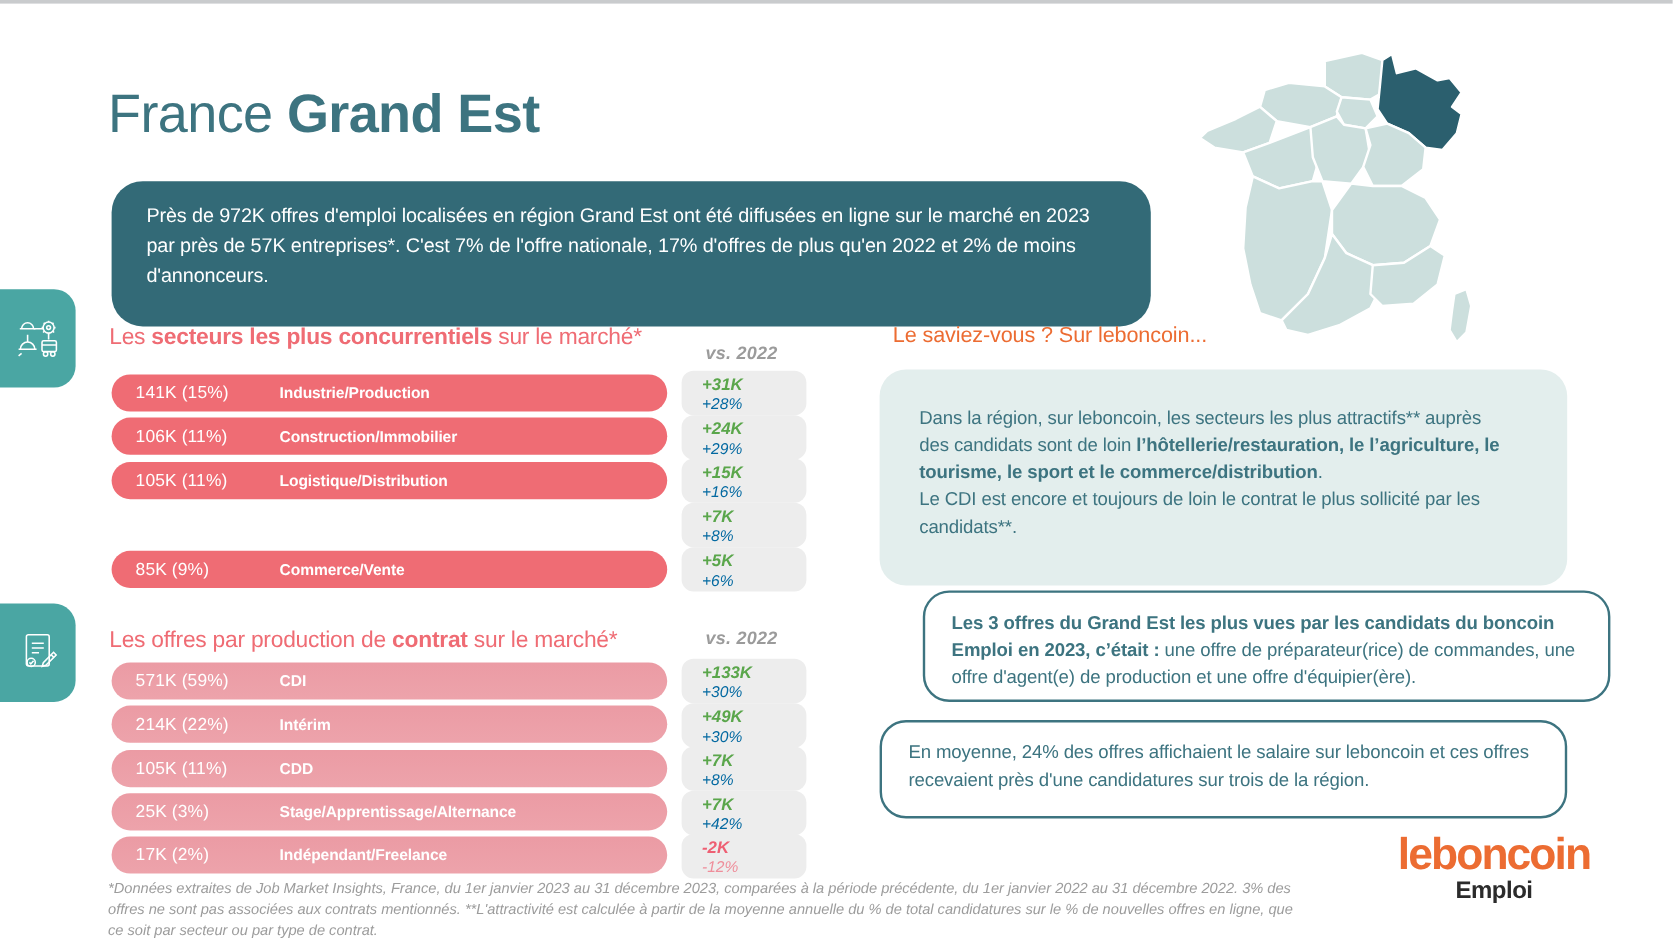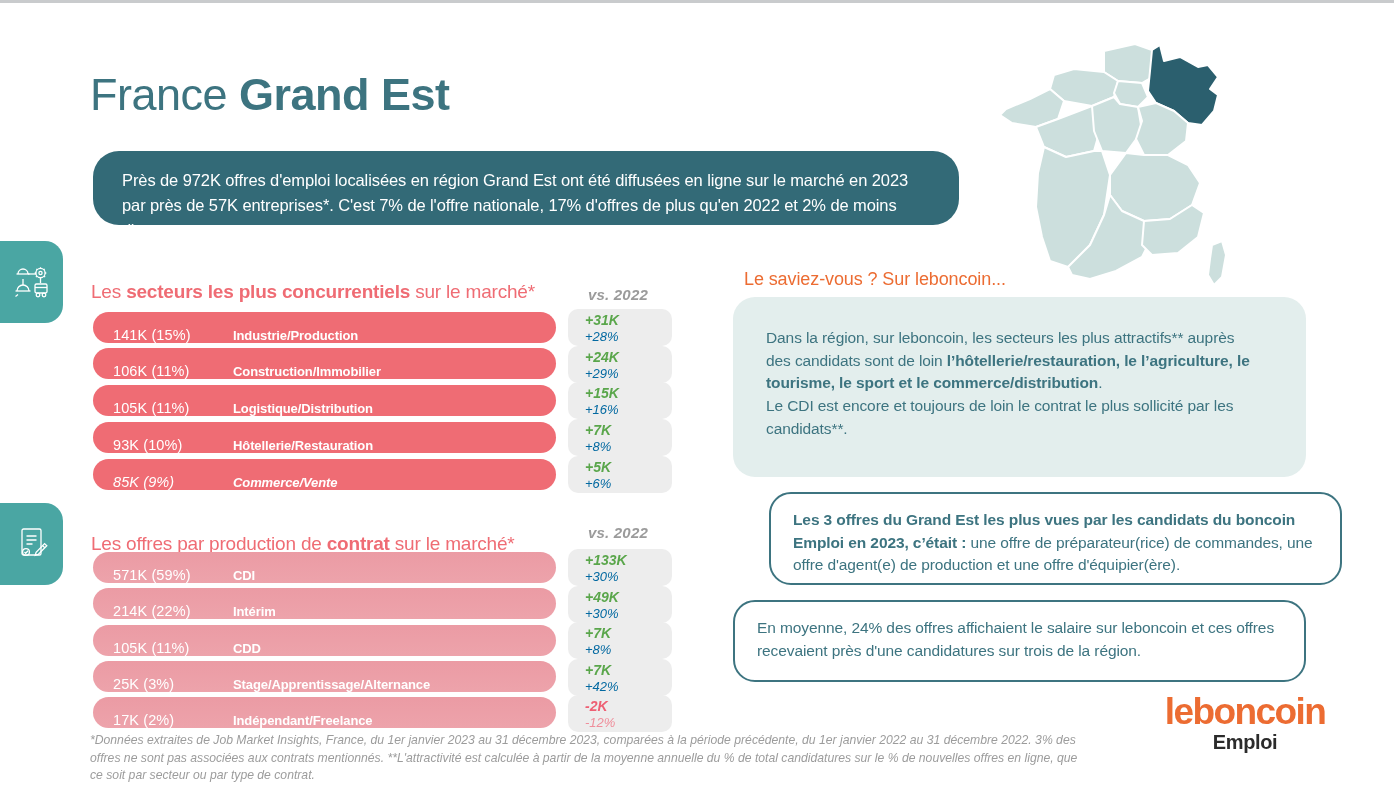--- a/index.html
+++ b/index.html
@@ -43,21 +43,21 @@
     white-space: nowrap;
   }
   .title b { font-weight: 800; color: #3d7480; }
 
   
   .intro-box {
     position: absolute;
     left: 93px;
     top: 148px;
     width: 866px;
-    height: 74px;
+    height: 121px;
     background: #336a77;
     border-radius: 26px;
     box-sizing: border-box;
     padding: 17px 34px 0 29px;
   }
   .intro-box p {
     margin: 0;
     color: #ffffff;
     font-size: 16.5px;
     line-height: 1.52;
@@ -81,41 +81,40 @@
   .side-tab svg { display:block; }
 
   
   .sec-heading {
     position: absolute;
     font-size: 19px;
     color: #ef6c74;
     font-weight: 400;
     letter-spacing: -0.2px;
     white-space: nowrap;
-    margin-top: 10px;
   }
   .sec-heading b { font-weight: 800; }
   .vs-label {
     position: absolute;
     font-size: 15px;
     font-style: italic;
     font-weight: 700;
     color: #9b9b9b;
     letter-spacing: 0.2px;
   }
 
   
   .bar-row {
     position: absolute;
     left: 93px;
     width: 463px;
     height: 31px;
     border-radius: 16px;
     display: flex;
-    align-items: flex-end;
+    align-items: center;
     box-sizing: border-box;
   }
   .bar-row.sectors { background: #ef6c74; }
   .bar-row.contracts {
     background: linear-gradient(180deg, #eb9ba4 0%, #eda3ab 100%);
   }
   .bar-value {
     width: 140px;
     padding-left: 20px;
     color: #ffffff;
@@ -175,21 +174,21 @@
     box-sizing: border-box;
     border-radius: 22px;
     color: #3d7480;
     font-size: 15.5px;
     line-height: 1.46;
     letter-spacing: -0.1px;
   }
   .info-box p { margin: 0; }
   .info-box b { font-weight: 800; }
   .info-box.filled {
-    top: 294px;
+    top: 305px;
     width: 573px;
     height: 180px;
     background: #e3eeed;
     padding: 30px 56px 0 33px;
   }
   .info-box.outline {
     background: #ffffff;
     border: 2px solid #3d7480;
   }
   .info-box.box2 {
@@ -347,30 +346,26 @@
 
   <div class="bar-row sectors" style="top:382px;">
     <span class="bar-value">105K (11%)</span>
     <span class="bar-label">Logistique/Distribution</span>
   </div>
   <div class="delta-pill" style="top:379px;">
     <div class="delta-abs">+15K</div>
     <div class="delta-pct">+16%</div>
   </div>
 
-  <div class="bar-row sectors" style="top:419px;">
-    <span class="bar-value">93K (10%)</span>
-    <span class="bar-label">Hôtellerie/Restauration</span>
-  </div>
   <div class="delta-pill" style="top:416px;">
     <div class="delta-abs">+7K</div>
     <div class="delta-pct">+8%</div>
   </div>
 
-  <div class="bar-row sectors" style="top:456px;font-style:italic;">
+  <div class="bar-row sectors" style="top:456px;">
     <span class="bar-value">85K (9%)</span>
     <span class="bar-label">Commerce/Vente</span>
   </div>
   <div class="delta-pill" style="top:453px;">
     <div class="delta-abs">+5K</div>
     <div class="delta-pct">+6%</div>
   </div>
 
   <div class="sec-heading" style="left:91px; top:520px;">
     <span>Les offres par production de </span><b>contrat</b><span> sur le marché*</span>

